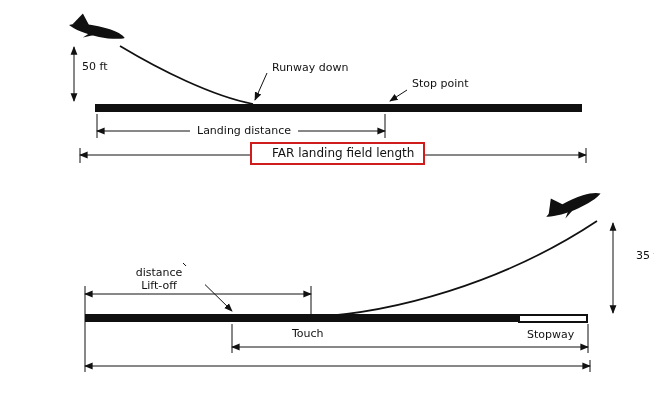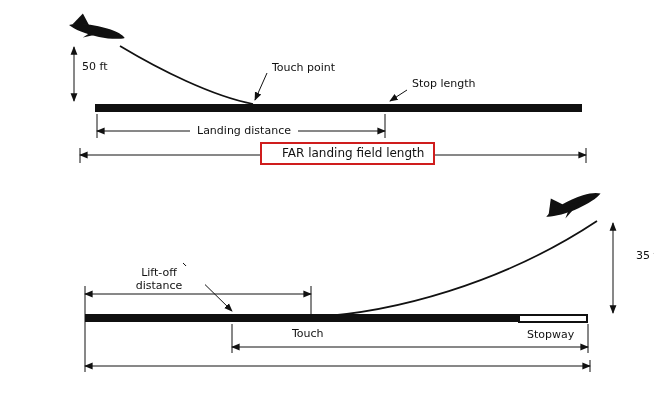--- a/index.html
+++ b/index.html
@@ -94,26 +94,26 @@
       <path d="M3,18 C12,13 31,11 45,12 C53,12.5 59,14.5 62,17 C57,20 46,22 36,22.4 C22,23 9,21 3,18 Z"></path>
       <path d="M31,15 L20,27 L39,17.5 Z"></path>
     </g>
   </svg>
 
   <div class="bar" style="left:55px;top:104px;width:487px;"></div>
   <div class="bar" style="left:45px;top:314px;width:435px;"></div>
   <div class="stopway" style="left:478px;top:314px;width:70px;"></div>
 
   <div class="label" style="left:42px;top:60px;">50 ft</div>
-  <div class="label" style="left:232px;top:61px;">Touch point</div>
-  <div class="label" style="left:372px;top:77px;">Stop length</div>
+  <div class="label" style="left:232px;top:61px;">Runway down</div>
+  <div class="label" style="left:372px;top:77px;">Stop point</div>
   <div class="label dim-label" style="left:150px;top:124px;">Landing distance</div>
-  <div class="red-box" style="left:220px;top:142px;padding-left:20px;">FAR landing field length</div>
+  <div class="red-box" style="left:210px;top:142px;padding-left:20px;">FAR landing field length</div>
 
   <div class="label centered" style="left:73px;top:266px;width:92px;">
+    <div>distance</div>
     <div>Lift-off</div>
-    <div>distance</div>
   </div>
   <div class="label" style="left:252px;top:327px;">Touch</div>
   <div class="label" style="left:487px;top:328px;">Stopway</div>
   <div class="label" style="left:596px;top:249px;">35 ft</div>
 
 </div>
 
 </body></html>

